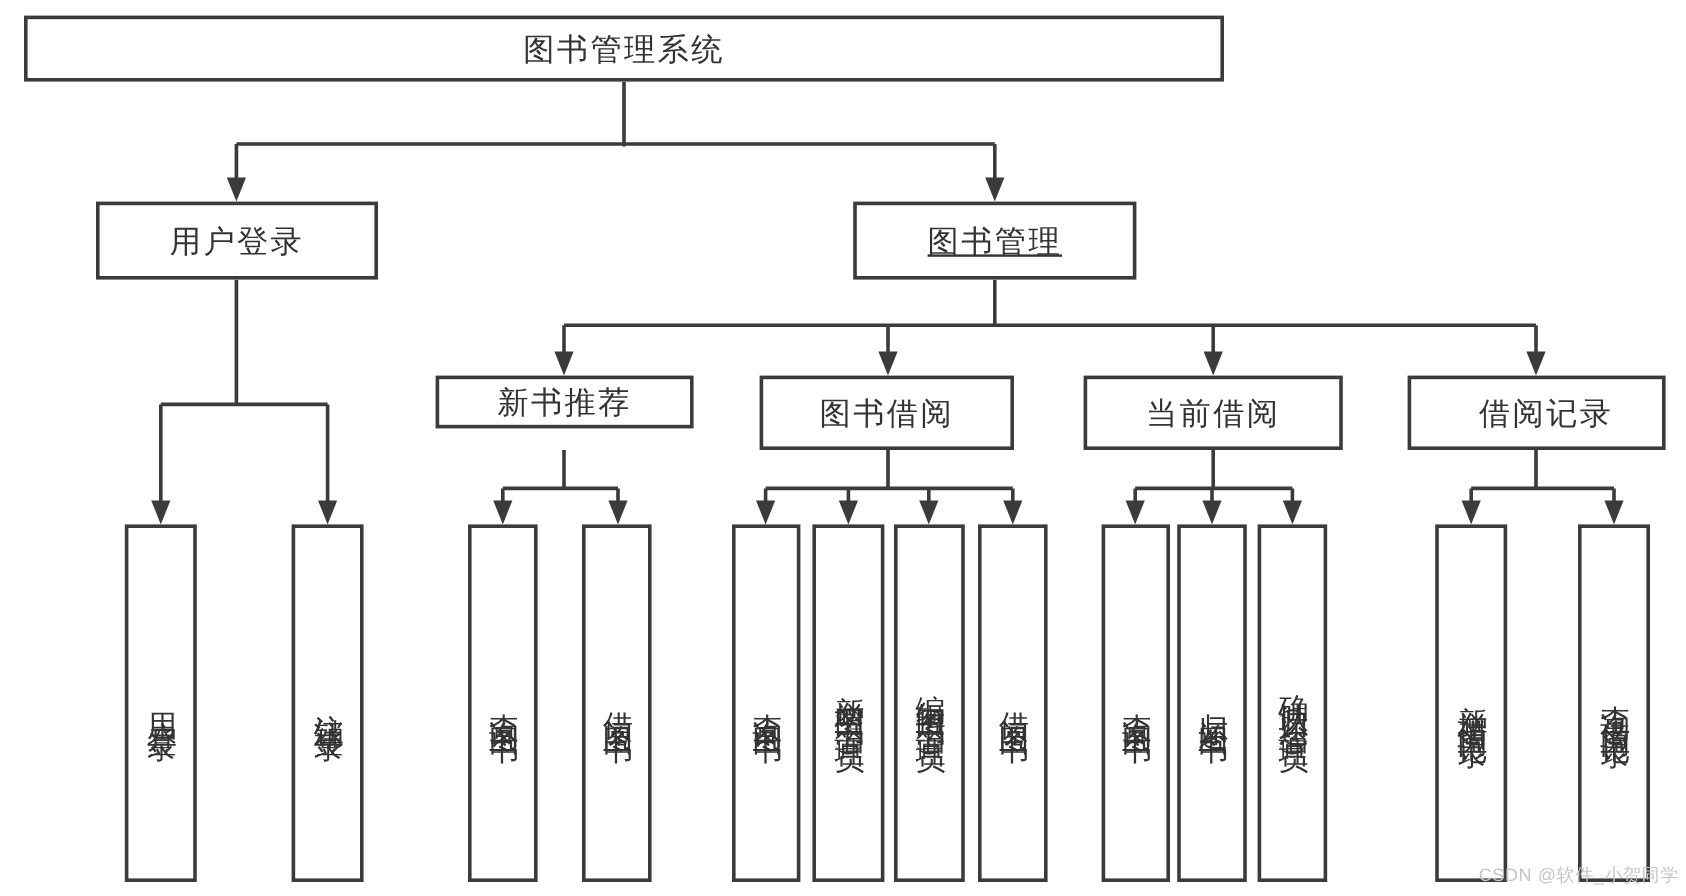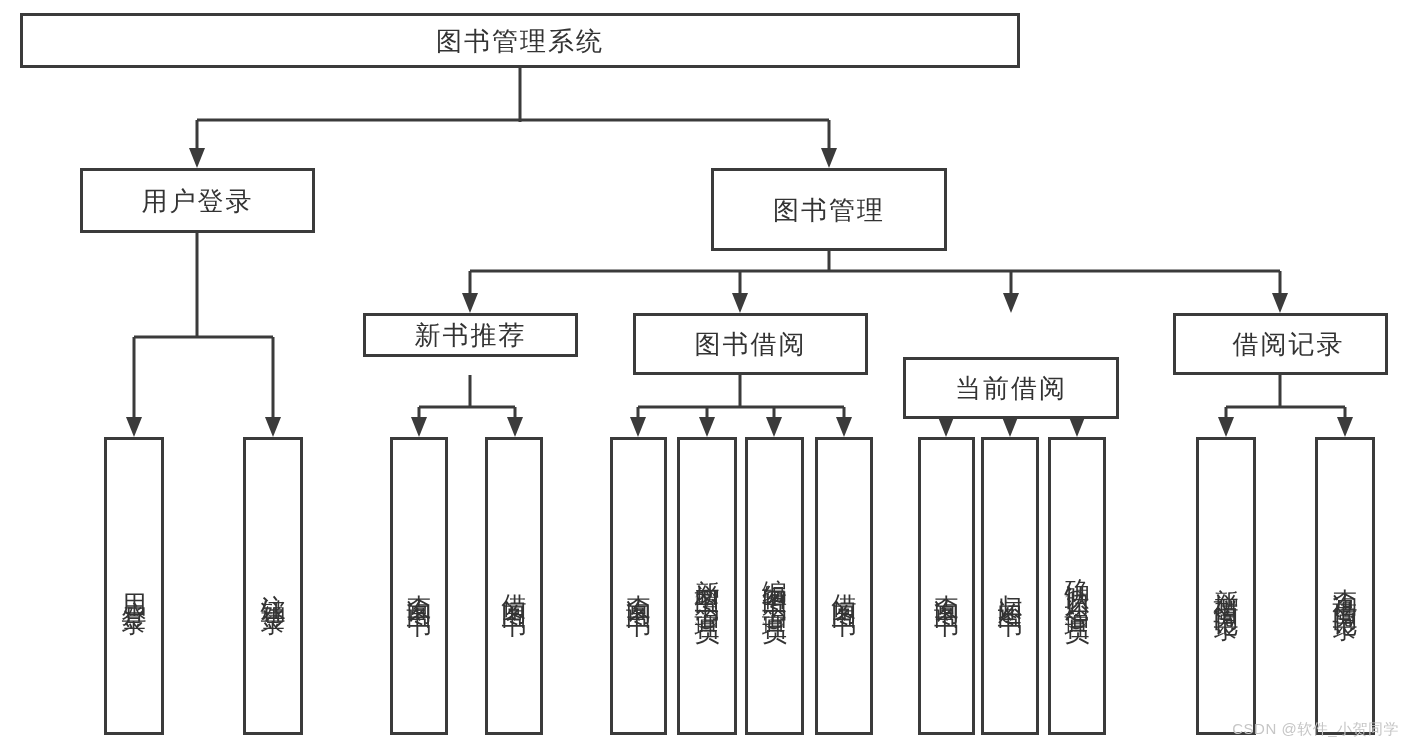--- a/index.html
+++ b/index.html
@@ -29,24 +29,24 @@
     text-orientation:mixed;
     font-size:25px;
     letter-spacing:6px;
     line-height:1;
     white-space:nowrap;
   }
 
   
   .n-root{left:20px;  top:13px;  width:1000px;height:55px;}
   .n-b1  {left:80px;  top:168px; width:235px; height:65px;}
-  .n-b2  {left:711px; top:168px; width:236px; height:83px;}
+  .n-b2  {left:711px; top:168px; width:236px; height:65px;text-decoration:underline;}
   .n-c1  {left:363px; top:313px; width:215px; height:44px;}
-  .n-c2  {left:633px; top:313px; width:235px; height:62px;}
-  .n-c3  {left:903px; top:313px; width:216px; height:62px;margin-top:44px;}
+  .n-c2  {left:633px; top:313px; width:212px; height:62px;}
+  .n-c3  {left:903px; top:313px; width:216px; height:62px;}
   .n-c4  {left:1173px;top:313px; width:215px; height:62px;padding-left:16px;}
   .leaf  {top:437px;height:298px;}
   .n-l1 {left:104px; width:60px;}
   .n-l2 {left:243px; width:60px;}
   .n-l3 {left:390px; width:58px;}
   .n-l4 {left:485px; width:58px;}
   .n-l5 {left:610px; width:57px;}
   .n-l6 {left:677px; width:60px;}
   .n-l7 {left:745px; width:59px;}
   .n-l8 {left:815px; width:58px;}

